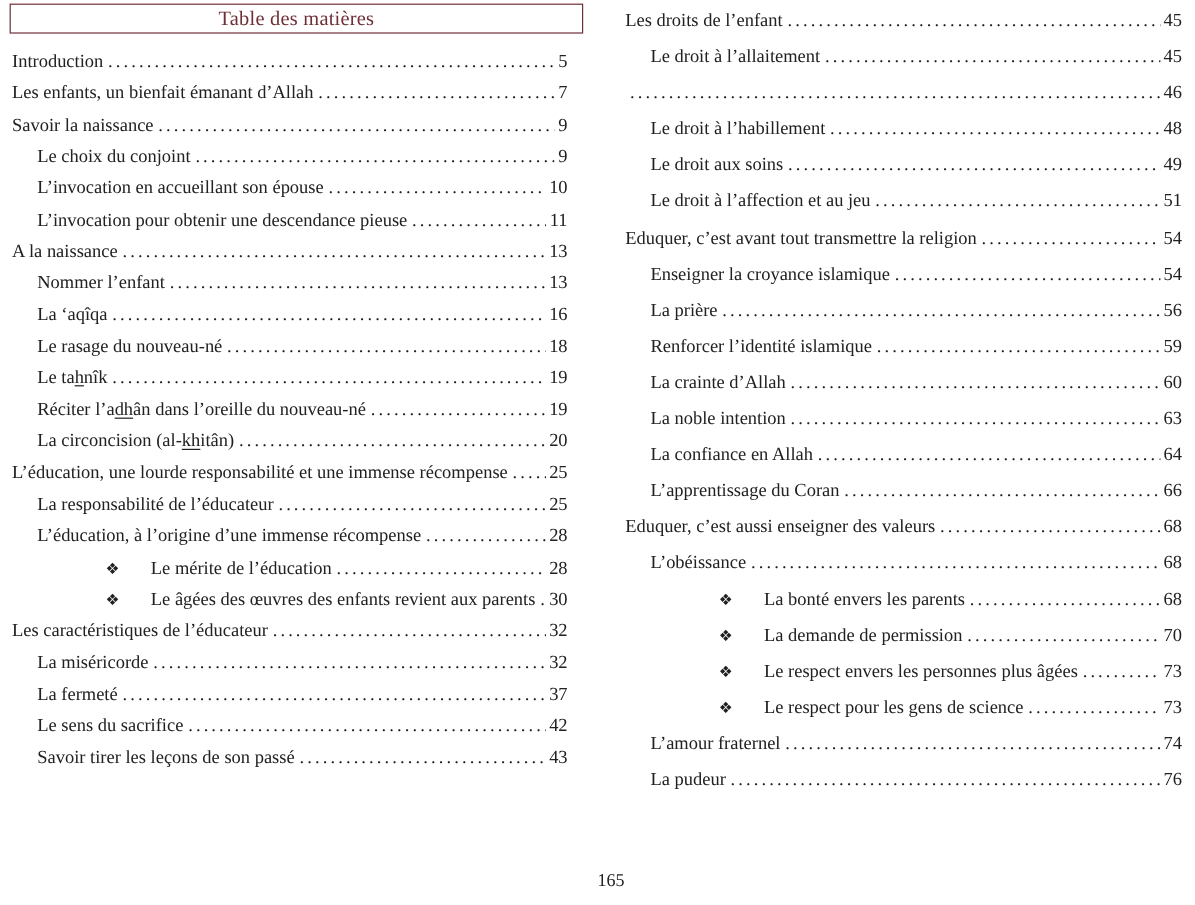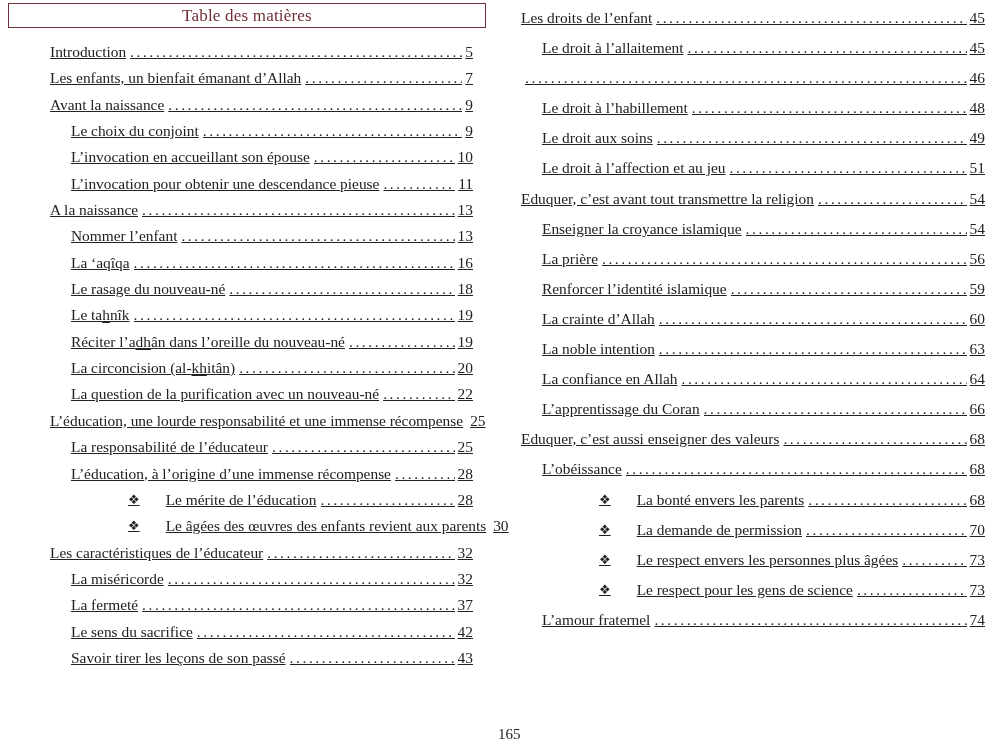--- a/index.html
+++ b/index.html
@@ -25,22 +25,22 @@
     justify-content: center;
   }
   .title-box .title-text {
     color: var(--accent, #6f2f36);
     font-size: 17px;
     letter-spacing: 0.2px;
   }
   .col { position: absolute; }
   .col-left  { left: 10px;  top: 39px; width: 463px; }
   .col-right { left: 521px; top: 3px;  width: 464px; }
-  .row { display: flex; font-size: 15.4px; text-decoration: underline; }
-  .col-left  .row { height: 26.35px; line-height: 26.35px; margin-left: 40px; }
+  .row { display: flex; font-size: 15.4px; }
+  .col-left  .row { height: 26.35px; line-height: 26.35px; }
   .col-right .row { height: 30.1px;  line-height: 30.1px; }
   .lvl2 .label { padding-left: 21px; }
   .bullet {
     flex: none;
     margin-left: 78px;
     margin-right: 26px;
     font-size: 13px;
   }
   .label { flex: 0 0 auto; white-space: nowrap; }
   .leader {
@@ -78,21 +78,21 @@
       <span class="label">Introduction</span>
       <span class="leader"></span>
       <span class="pg">5</span>
     </div>
     <div class="row lvl1">
       <span class="label">Les enfants, un bienfait émanant d’Allah</span>
       <span class="leader"></span>
       <span class="pg">7</span>
     </div>
     <div class="row lvl1">
-      <span class="label">Avant la naissance</span>
+      <span class="label">Savoir la naissance</span>
       <span class="leader"></span>
       <span class="pg">9</span>
     </div>
     <div class="row lvl2">
       <span class="label">Le choix du conjoint</span>
       <span class="leader"></span>
       <span class="pg">9</span>
     </div>
     <div class="row lvl2">
       <span class="label">L’invocation en accueillant son épouse</span>
@@ -131,25 +131,20 @@
     </div>
     <div class="row lvl2">
       <span class="label"><span>Réciter l’a</span><span class="u">dh</span><span>ân dans l’oreille du nouveau-né</span></span>
       <span class="leader"></span>
       <span class="pg">19</span>
     </div>
     <div class="row lvl2">
       <span class="label"><span>La circoncision (al-</span><span class="u">kh</span><span>itân)</span></span>
       <span class="leader"></span>
       <span class="pg">20</span>
-    </div>
-    <div class="row lvl2">
-      <span class="label">La question de la purification avec un nouveau-né</span>
-      <span class="leader"></span>
-      <span class="pg">22</span>
     </div>
     <div class="row lvl1">
       <span class="label">L’éducation, une lourde responsabilité et une immense récompense</span>
       <span class="leader"></span>
       <span class="pg">25</span>
     </div>
     <div class="row lvl2">
       <span class="label">La responsabilité de l’éducateur</span>
       <span class="leader"></span>
       <span class="pg">25</span>
@@ -298,16 +293,21 @@
     <div class="row lvl3">
       <span class="bullet">❖</span>
       <span class="label">Le respect pour les gens de science</span>
       <span class="leader"></span>
       <span class="pg">73</span>
     </div>
     <div class="row lvl2">
       <span class="label">L’amour fraternel</span>
       <span class="leader"></span>
       <span class="pg">74</span>
+    </div>
+    <div class="row lvl2">
+      <span class="label">La pudeur</span>
+      <span class="leader"></span>
+      <span class="pg">76</span>
     </div>
   </div>
 
 <div class="page-number">165</div>
 
 </body></html>

